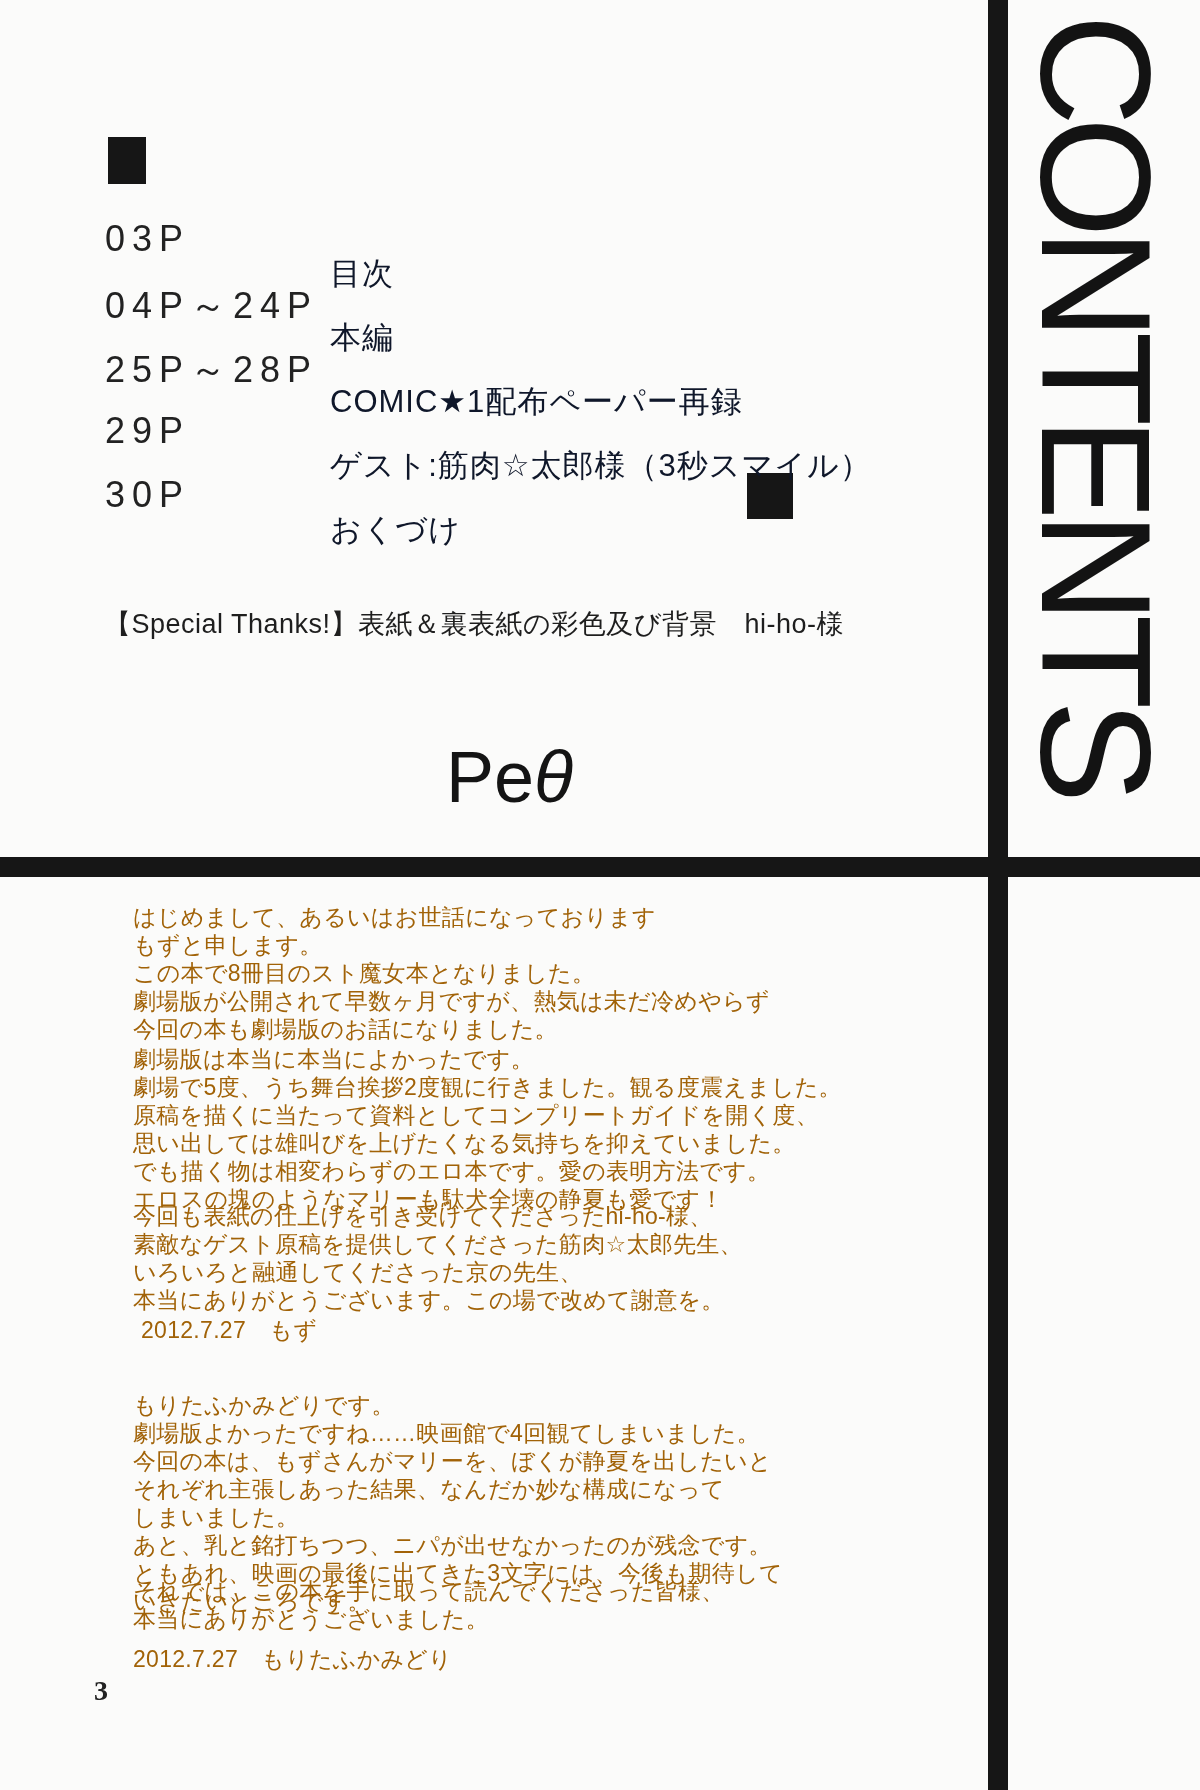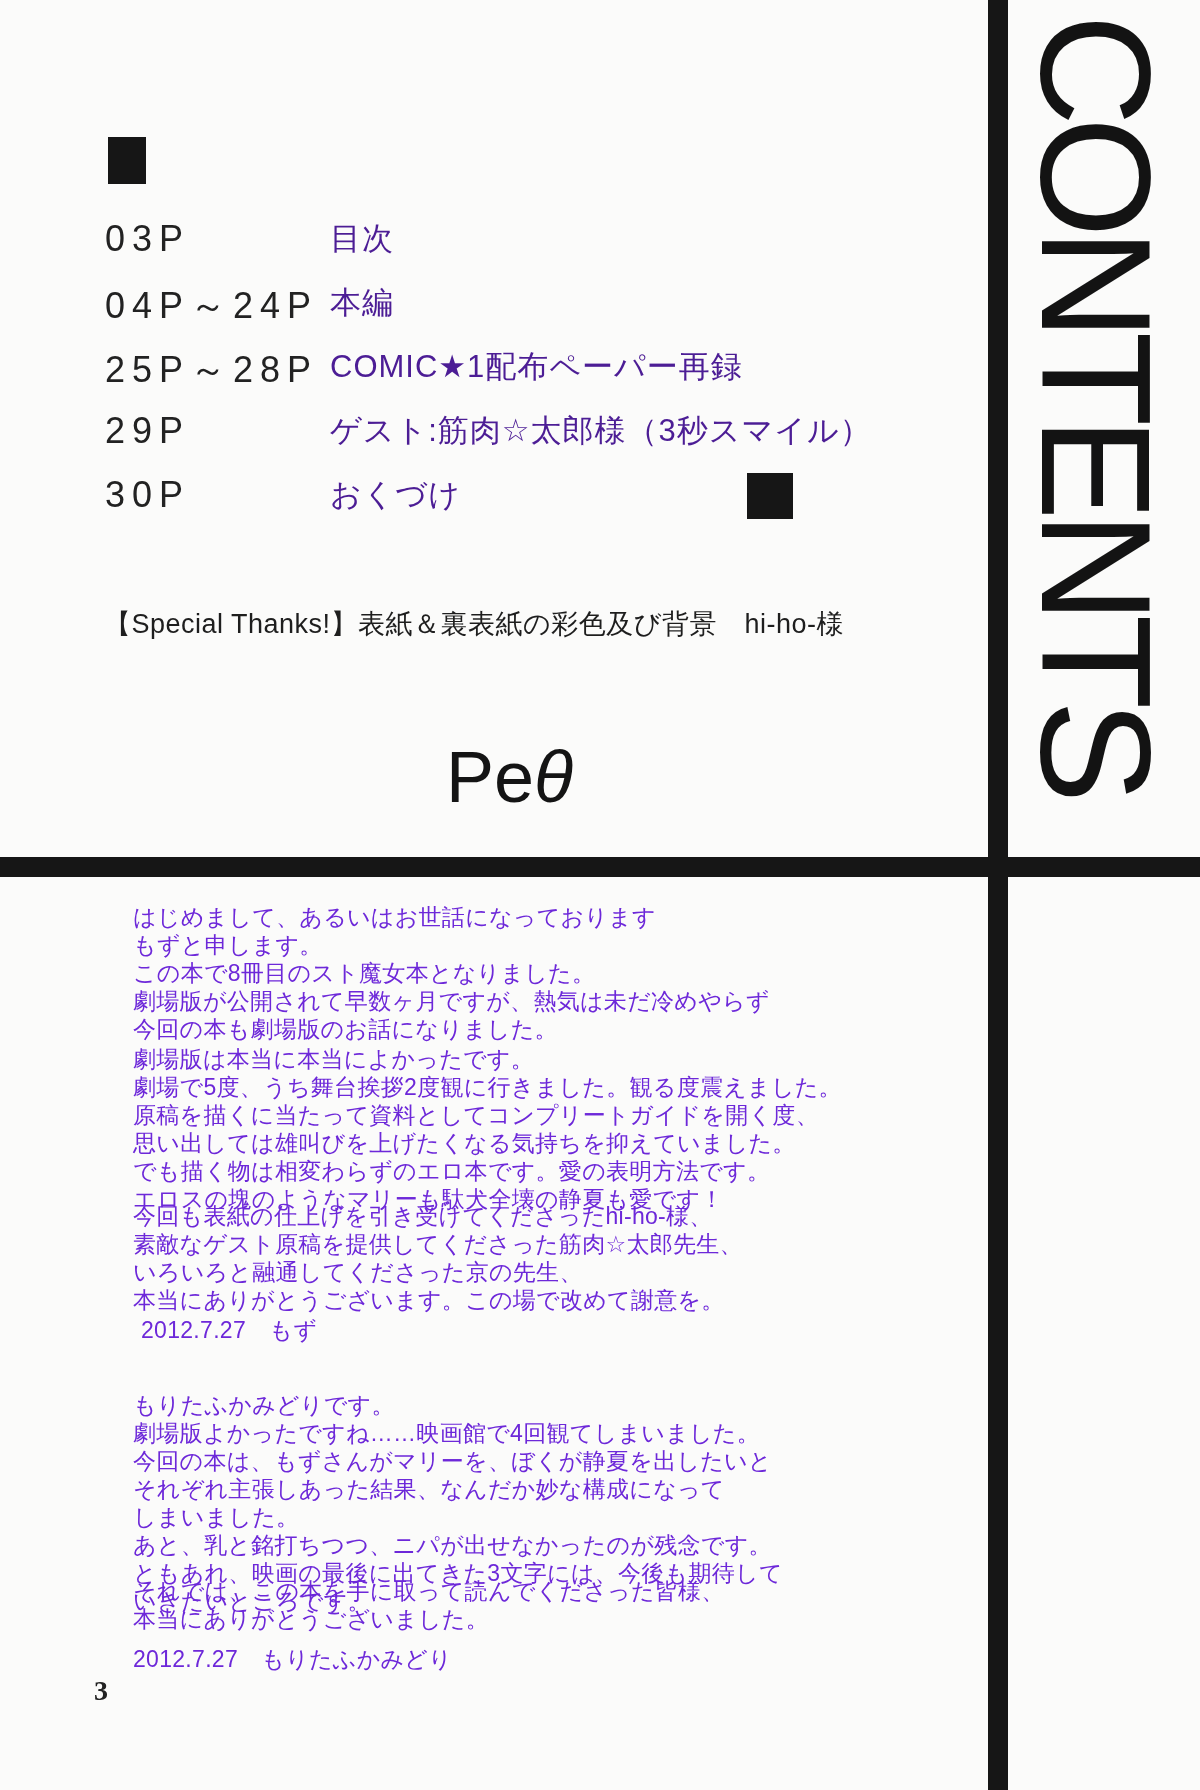--- a/index.html
+++ b/index.html
@@ -27,37 +27,37 @@
     color:#131313;white-space:nowrap;
   }
 
   
   .toc{left:105px;top:218px;width:760px;}
   .toc-row{display:flex;height:64px;align-items:flex-start;}
   .toc-pages{
     width:225px;flex:0 0 225px;font-size:36px;letter-spacing:7px;
     color:#222;white-space:nowrap;
   }
-  .toc-label{font-size:31px;letter-spacing:1px;color:#4c1d95;white-space:nowrap;}
+  .toc-label{font-size:31px;letter-spacing:1px;color:#0f172a;white-space:nowrap;margin-top:35px;}
 
   .special-thanks{
     left:104px;top:606px;font-size:27px;letter-spacing:0.5px;color:#1e1e1e;white-space:nowrap;
   }
 
   .presented{
     left:428px;top:736px;display:flex;align-items:baseline;white-space:nowrap;color:#141414;
   }
   .presented .pfx{font-size:48px;letter-spacing:1px;}
   .presented .logo{font-size:72px;margin-left:18px;letter-spacing:0;}
   .presented .theta{font-size:72px;font-style:italic;}
 
   
   .para{
     left:133px;white-space:pre-line;font-size:23px;line-height:28px;
-    letter-spacing:0.3px;color:#6d28d9;width:780px;
+    letter-spacing:0.3px;color:#a16207;width:780px;
   }
   .p1{top:903px;}
   .p2{top:1045px;}
   .p3{top:1202px;}
   .d1{top:1316px;margin-left:8px;}
   .p4{top:1383px;margin-top:8px;}
   .p5{top:1577px;}
   .d2{top:1645px;}
 
   .page-num{

